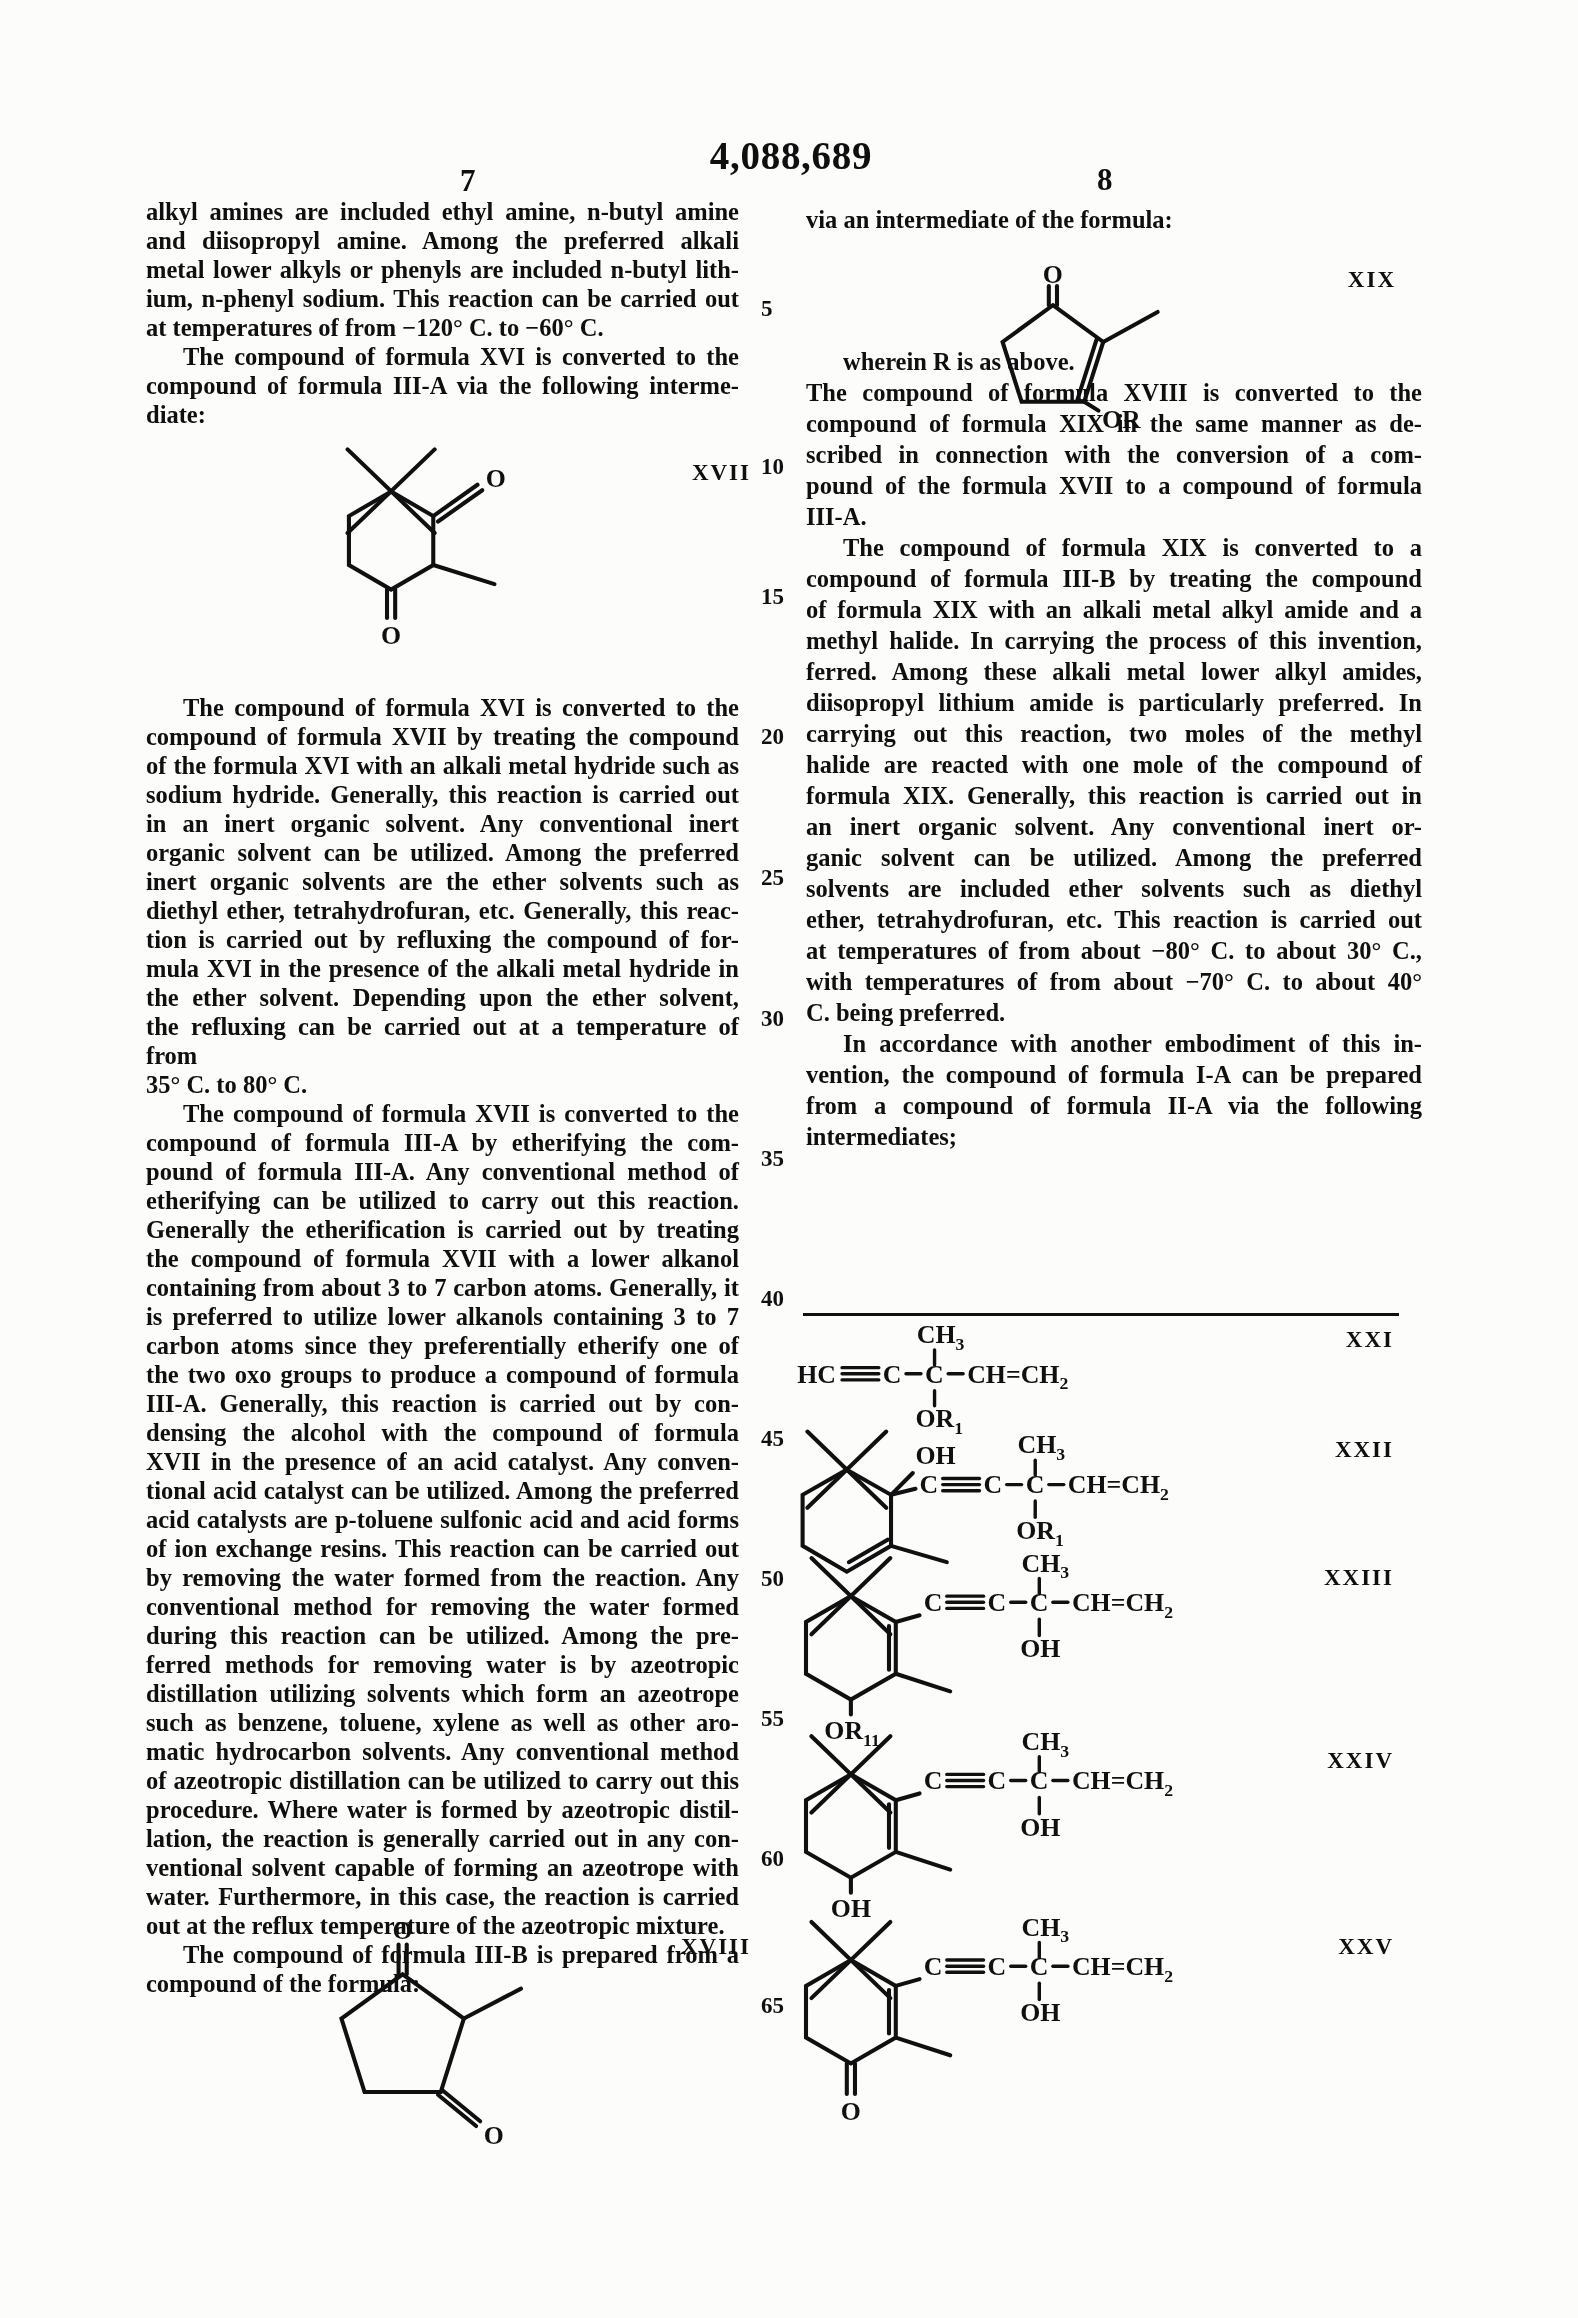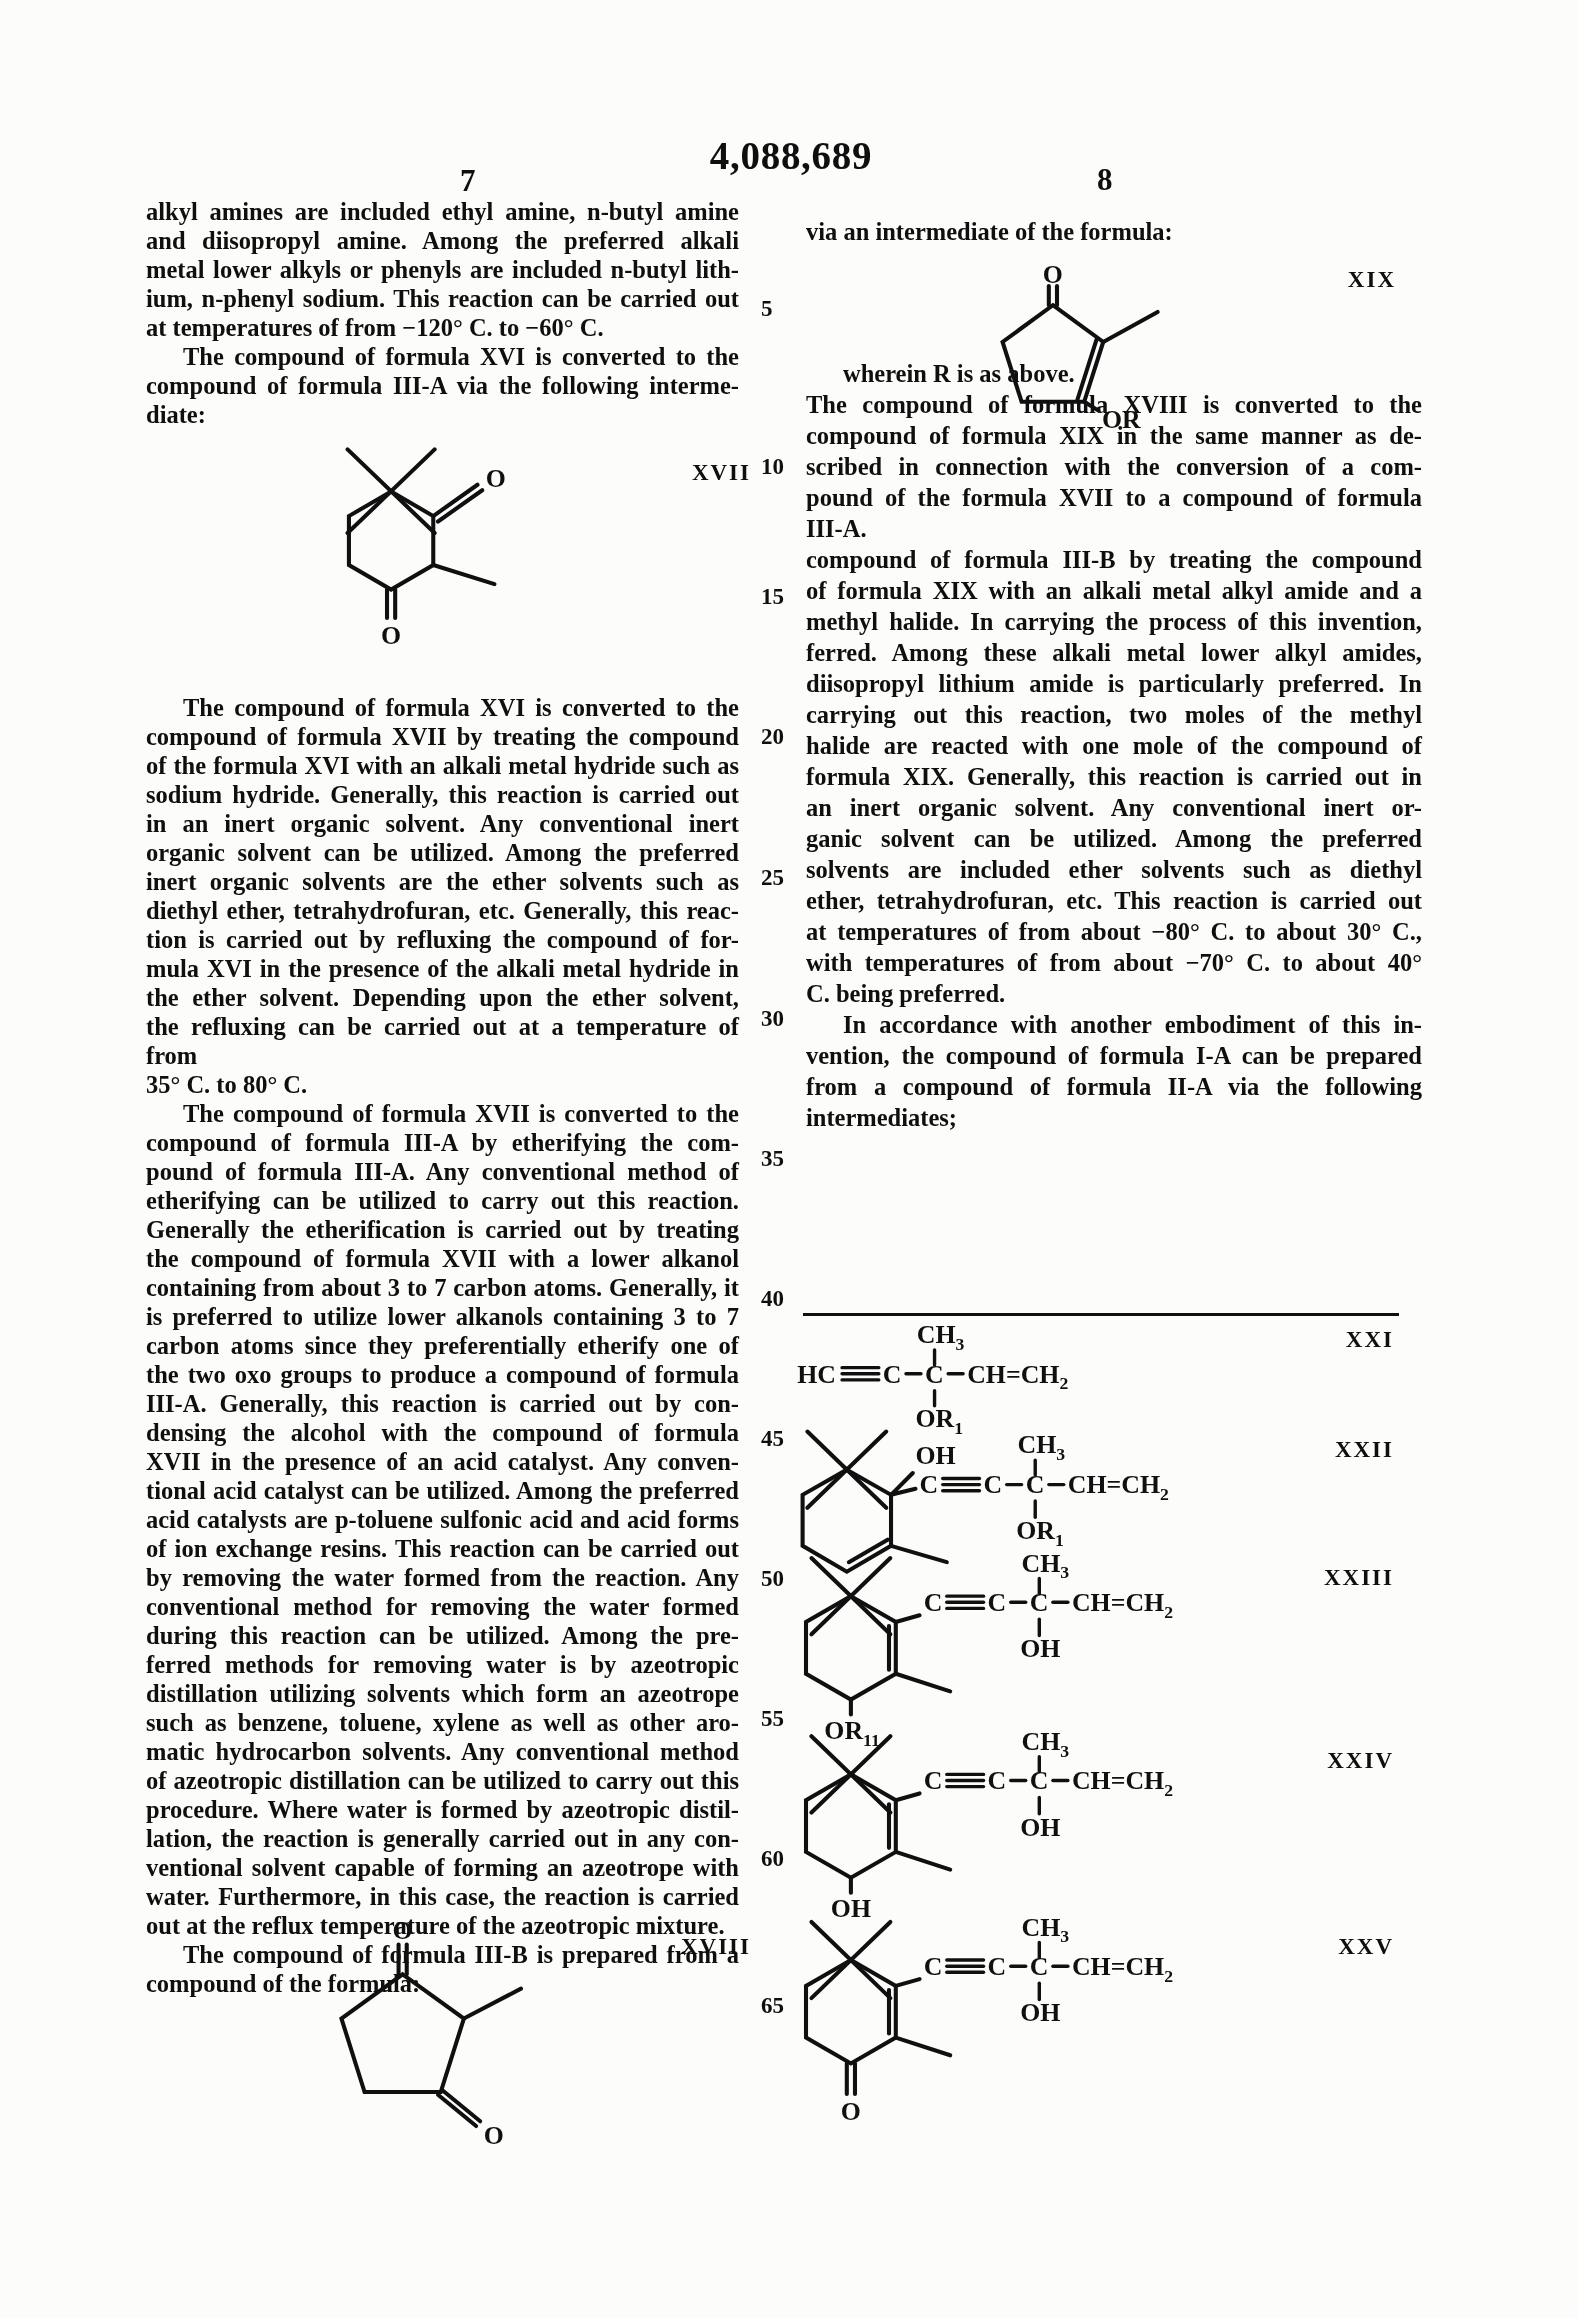--- a/index.html
+++ b/index.html
@@ -13,21 +13,21 @@
   }
   .patent-number{
     position:absolute;left:791px;top:133px;transform:translateX(-50%);
     font-size:39px;font-weight:700;letter-spacing:0.7px;
   }
   .col-num{position:absolute;font-size:31px;font-weight:700;}
   .col-num-left{left:460px;top:163px;}
   .col-num-right{left:1097px;top:162px;}
   .column{position:absolute;font-size:24.5px;font-weight:600;line-height:29px;}
   .col-left{left:146px;top:197px;width:593px;}
-  .col-right{left:806px;top:216px;width:616px;line-height:31px;}
+  .col-right{left:806px;top:204px;width:616px;line-height:31px;}
   .tline{
     text-align:justify;text-align-last:justify;
     white-space:normal;
   }
   .tline.nj{text-align-last:left;}
   .tline.in{text-indent:37px;}
   .tline.gap-xvii{margin-top:264px;}
   .tline.gap-xix{margin-top:111px;}
   .gutter-num{position:absolute;left:761px;font-size:23px;font-weight:600;}
   .flabel{position:absolute;font-size:23px;font-weight:600;letter-spacing:2px;text-align:right;width:204px;}
@@ -127,20 +127,21 @@
     </div>
   <div class="column col-right">
 
   <div class="tline nj">via an intermediate of the formula:</div>
       <div class="tline in nj gap-xix">wherein R is as above.</div>
       <div class="tline">The compound of formula XVIII is converted to the</div>
       <div class="tline">compound of formula XIX in the same manner as de-</div>
       <div class="tline">scribed in connection with the conversion of a com-</div>
       <div class="tline">pound of the formula XVII to a compound of formula</div>
       <div class="tline nj">III-A.</div>
+      <div class="tline in">The compound of formula XIX is converted to a</div>
       <div class="tline">compound of formula III-B by treating the compound</div>
       <div class="tline">of formula XIX with an alkali metal alkyl amide and a</div>
       <div class="tline">methyl halide. In carrying the process of this invention,</div>
       <div class="tline">ferred. Among these alkali metal lower alkyl amides,</div>
       <div class="tline">diisopropyl lithium amide is particularly preferred. In</div>
       <div class="tline">carrying out this reaction, two moles of the methyl</div>
       <div class="tline">halide are reacted with one mole of the compound of</div>
       <div class="tline">formula XIX. Generally, this reaction is carried out in</div>
       <div class="tline">an inert organic solvent. Any conventional inert or-</div>
       <div class="tline">ganic solvent can be utilized. Among the preferred</div>

